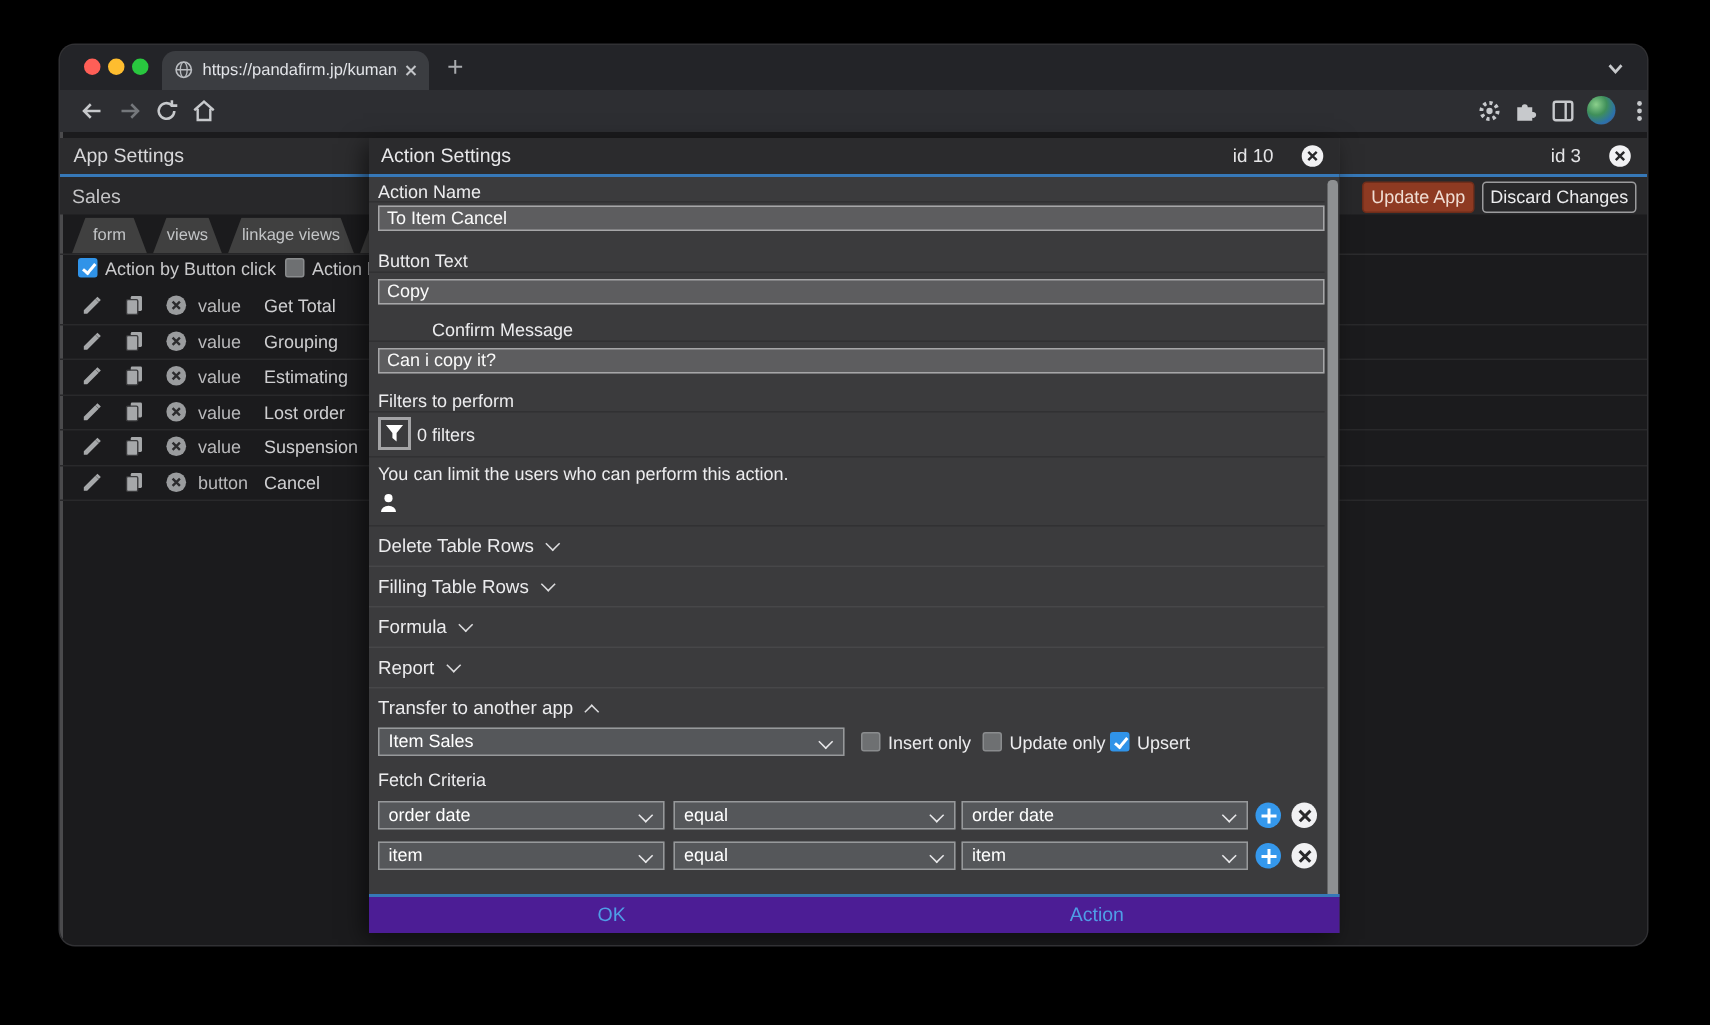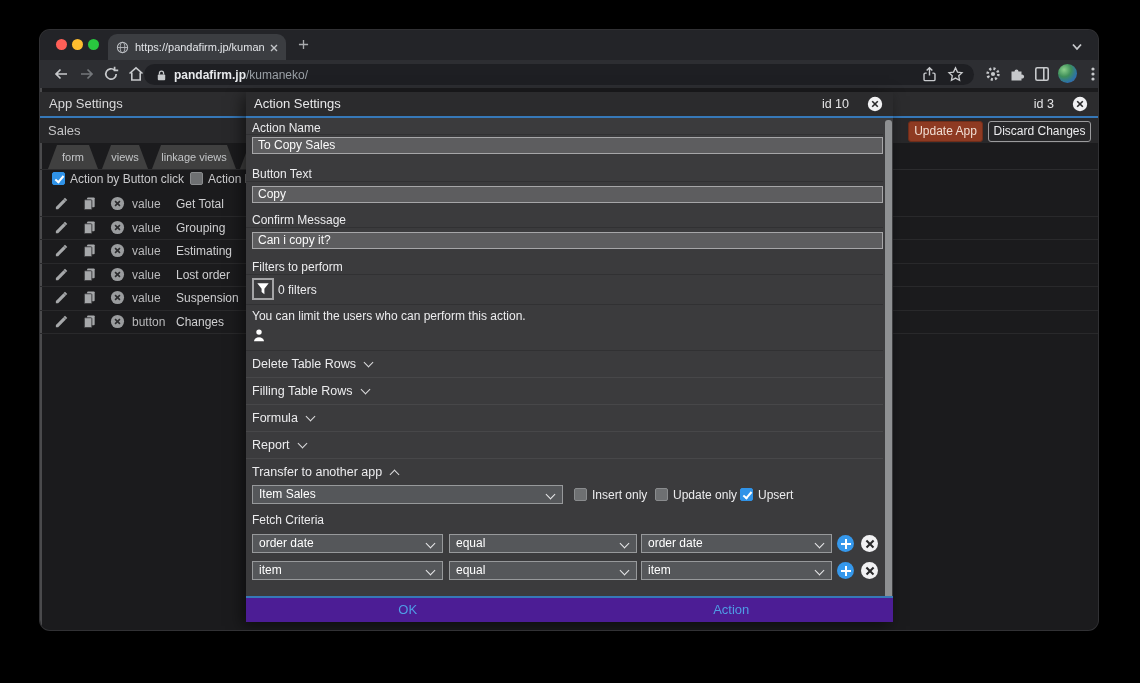--- a/index.html
+++ b/index.html
@@ -136,40 +136,20 @@
       <svg width="18" height="18" viewBox="0 0 18 18">
           <path d="M14.2 9 a5.2 5.2 0 1 1 -1.6-3.8" fill="none" stroke="#c7c9cc" stroke-width="1.7"></path>
           <path d="M12.6 1.8 v3.6 h3.6" fill="none" stroke="#c7c9cc" stroke-width="1.7"></path>
         </svg>
     </span>
     <span class="tbi" style="left:87px;">
       <svg width="18" height="18" viewBox="0 0 18 18">
           <path d="M2.5 8.5 L9 2.8 L15.5 8.5 M4.8 7.5 V15 h8.4 V7.5" fill="none" stroke="#c7c9cc" stroke-width="1.6"></path>
         </svg>
     </span>
-    <div class="urlpill">
-      <span class="lock">
-        <svg width="13" height="13" viewBox="0 0 14 14">
-            <rect x="3" y="6" width="8" height="6" rx="1" fill="#c7c9cc"></rect>
-            <path d="M4.8 6 V4.4 a2.2 2.2 0 0 1 4.4 0 V6" fill="none" stroke="#c7c9cc" stroke-width="1.4"></path>
-          </svg>
-      </span>
-      <span class="urltext"><span>pandafirm.jp</span><span class="path">/kumaneko/</span></span>
-      <span class="pill-ic" style="right:36px;">
-        <svg width="17" height="17" viewBox="0 0 18 18">
-            <path d="M9 2 v8 M6 4.8 L9 1.8 l3 3" fill="none" stroke="#c7c9cc" stroke-width="1.5"></path>
-            <path d="M6 7.5 H4.5 A1.3 1.3 0 0 0 3.2 8.8 v5.4 A1.3 1.3 0 0 0 4.5 15.5 h9 a1.3 1.3 0 0 0 1.3-1.3 V8.8 A1.3 1.3 0 0 0 13.5 7.5 H12" fill="none" stroke="#c7c9cc" stroke-width="1.5"></path>
-          </svg>
-      </span>
-      <span class="pill-ic" style="right:10px;">
-        <svg width="17" height="17" viewBox="0 0 18 18">
-            <path d="M9 2 l2.1 4.4 4.8.6 -3.5 3.3 .9 4.8 L9 12.8 4.7 15.1 l.9-4.8 L2.1 7 l4.8-.6 Z" fill="none" stroke="#c7c9cc" stroke-width="1.4"></path>
-          </svg>
-      </span>
-    </div>
     <span class="tbi" style="left:944px;">
       <svg width="18" height="18" viewBox="0 0 18 18">
           <circle cx="9" cy="9" r="5.4" fill="none" stroke="#c7c9cc" stroke-width="2.6" stroke-dasharray="2.1 2.1"></circle>
           <circle cx="9" cy="9" r="2.1" fill="#c7c9cc"></circle>
         </svg>
     </span>
     <span class="tbi" style="left:968px;">
       <svg width="18" height="18" viewBox="0 0 18 18">
           <path d="M3.5 6.5 h3 a2 2 0 1 1 4 0 h3 v3.2 a2 2 0 1 1 0 3.8 v2 H3.5 Z" fill="#c7c9cc"></path>
         </svg>
@@ -311,44 +291,44 @@
           </svg></span>
       <span class="ic" style="left:42px;"><svg width="15" height="15" viewBox="0 0 16 16">
             <rect x="5.5" y="1.5" width="8" height="10.5" rx="1" fill="#a6a8aa"></rect>
             <rect x="2.5" y="4" width="8" height="10.5" rx="1" fill="#a6a8aa" stroke="#3a3a3c"></rect>
           </svg></span>
       <span class="ic" style="left:70px;"><svg width="15" height="15" viewBox="0 0 16 16">
             <circle cx="8" cy="8" r="7" fill="#9a9c9e"></circle>
             <path d="M5.4 5.4 L10.6 10.6 M10.6 5.4 L5.4 10.6" stroke="#2c2c2e" stroke-width="1.7"></path>
           </svg></span>
       <span class="typ">button</span>
-      <span class="nam">Changes</span>
+      <span class="nam">Cancel</span>
     </div>
 
     <div class="modal">
       <div class="mhead">
         <span class="t">Action Settings</span>
         <span class="idbadge">id 10</span>
         <span class="closedot">
           <svg width="16" height="16" viewBox="0 0 16 16">
               <circle cx="8" cy="8" r="7.2" fill="#f1f1f3"></circle>
               <path d="M5.2 5.2 L10.8 10.8 M10.8 5.2 L5.2 10.8" stroke="#28282a" stroke-width="1.6"></path>
             </svg>
         </span>
       </div>
 
       <div class="mlab" style="top:29px;">Action Name</div>
       <div class="hair" style="top:42px;"></div>
-      <div class="minput" style="top:45px;">To Copy Sales</div>
+      <div class="minput" style="top:45px;">To Item Cancel</div>
 
       <div class="mlab" style="top:75px;">Button Text</div>
       <div class="hair" style="top:89px;"></div>
       <div class="minput" style="top:94px;">Copy</div>
 
-      <div class="mlab" style="top:121px;">Confirm Message</div>
+      <div class="mlab" style="top:121px;margin-left:36px;">Confirm Message</div>
       <div class="hair" style="top:135px;"></div>
       <div class="minput" style="top:140px;">Can i copy it?</div>
 
       <div class="mlab" style="top:168px;">Filters to perform</div>
       <div class="hair" style="top:182px;"></div>
       <div class="funnelbox" style="top:186px;">
         <svg width="14" height="14" viewBox="0 0 16 16">
             <path d="M1.5 1.5 H14.5 L9.6 7.6 V14 L6.4 11.4 V7.6 Z" fill="#ffffff"></path>
           </svg>
       </div>

